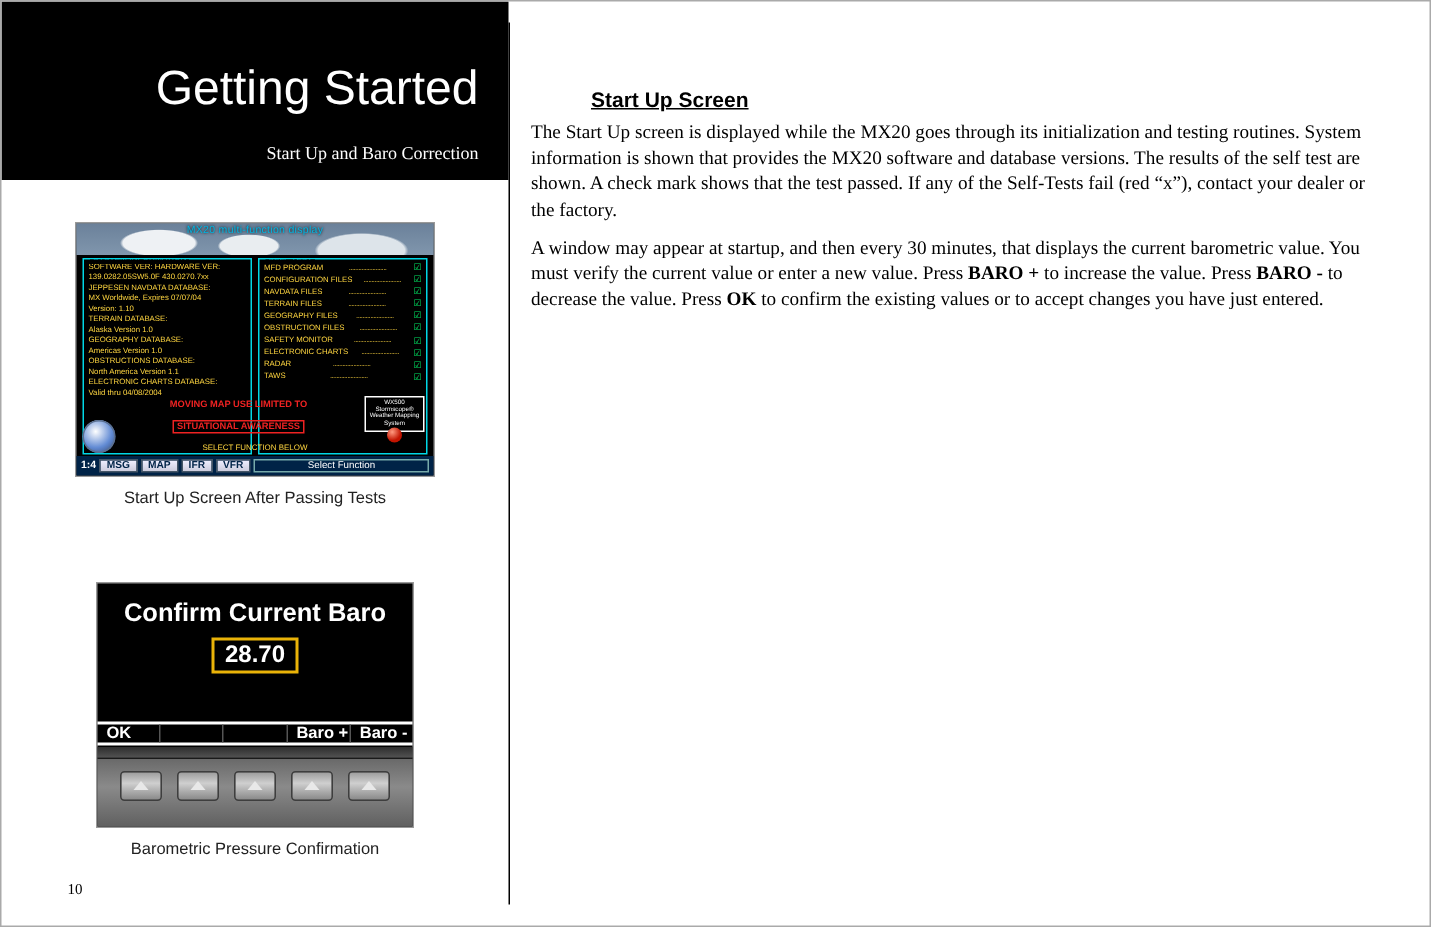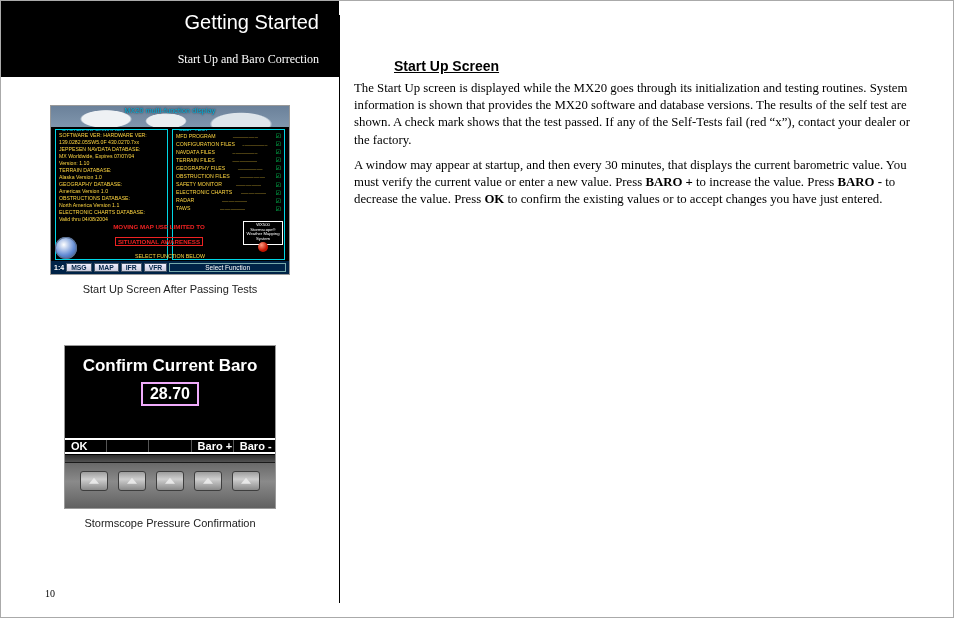--- a/index.html
+++ b/index.html
@@ -23,22 +23,23 @@
     position: relative;
   }
   .black-banner {
     background: #000;
     color: #fff;
     padding: 10px 20px 10px 20px;
     text-align: right;
   }
   .banner-title {
     font-family: 'Trebuchet MS', 'Helvetica Neue', Arial, sans-serif;
-    font-size: 20px;
+    font-size: 32px;
     font-weight: 400;
+    margin-top: 29px;
   }
   .banner-sub {
     font-family: Liberation Serif, serif;
     font-size: 12px;
     font-weight: 400;
     margin-top: 18px;
   }
   .figure {
     margin: 28px 0 0 0;
     text-align: center;
@@ -197,21 +198,21 @@
     font-size: 17px;
     font-weight: 700;
     text-align: center;
     padding-top: 10px;
   }
   .s2-value {
     color: #fff;
     font-family: Arial, sans-serif;
     font-size: 16px;
     font-weight: 700;
-    border: 2px solid #f0abfc;
+    border: 2px solid #eab308;
     width: 58px;
     margin: 6px auto 0;
     text-align: center;
     padding: 1px 0;
   }
   .s2-btnrow {
     position: absolute;
     top: 92px; left: 0; right: 0;
     height: 16px;
     border-top: 2px solid #fff;
@@ -423,21 +424,21 @@
           <div class="s2-bezel-edge"></div>
           <div class="s2-bezel-btns">
             <div class="bezel-btn"></div>
             <div class="bezel-btn"></div>
             <div class="bezel-btn"></div>
             <div class="bezel-btn"></div>
             <div class="bezel-btn"></div>
           </div>
         </div>
       </div>
-      <div class="figure-caption">Stormscope Pressure Confirmation</div>
+      <div class="figure-caption">Barometric Pressure Confirmation</div>
     </div>
 
     <div class="page-num">10</div>
   </div>
 
   <div class="divider"></div>
 
   <div class="right-col">
     <div class="section-h">Start Up Screen</div>
     <div class="para">The Start Up screen is displayed while the MX20 goes through its initialization and testing routines. System information is shown that provides the MX20 software and database versions. The results of the self test are shown. A check mark shows that the test passed. If any of the Self-Tests fail (red “x”), contact your dealer or the factory.</div>

